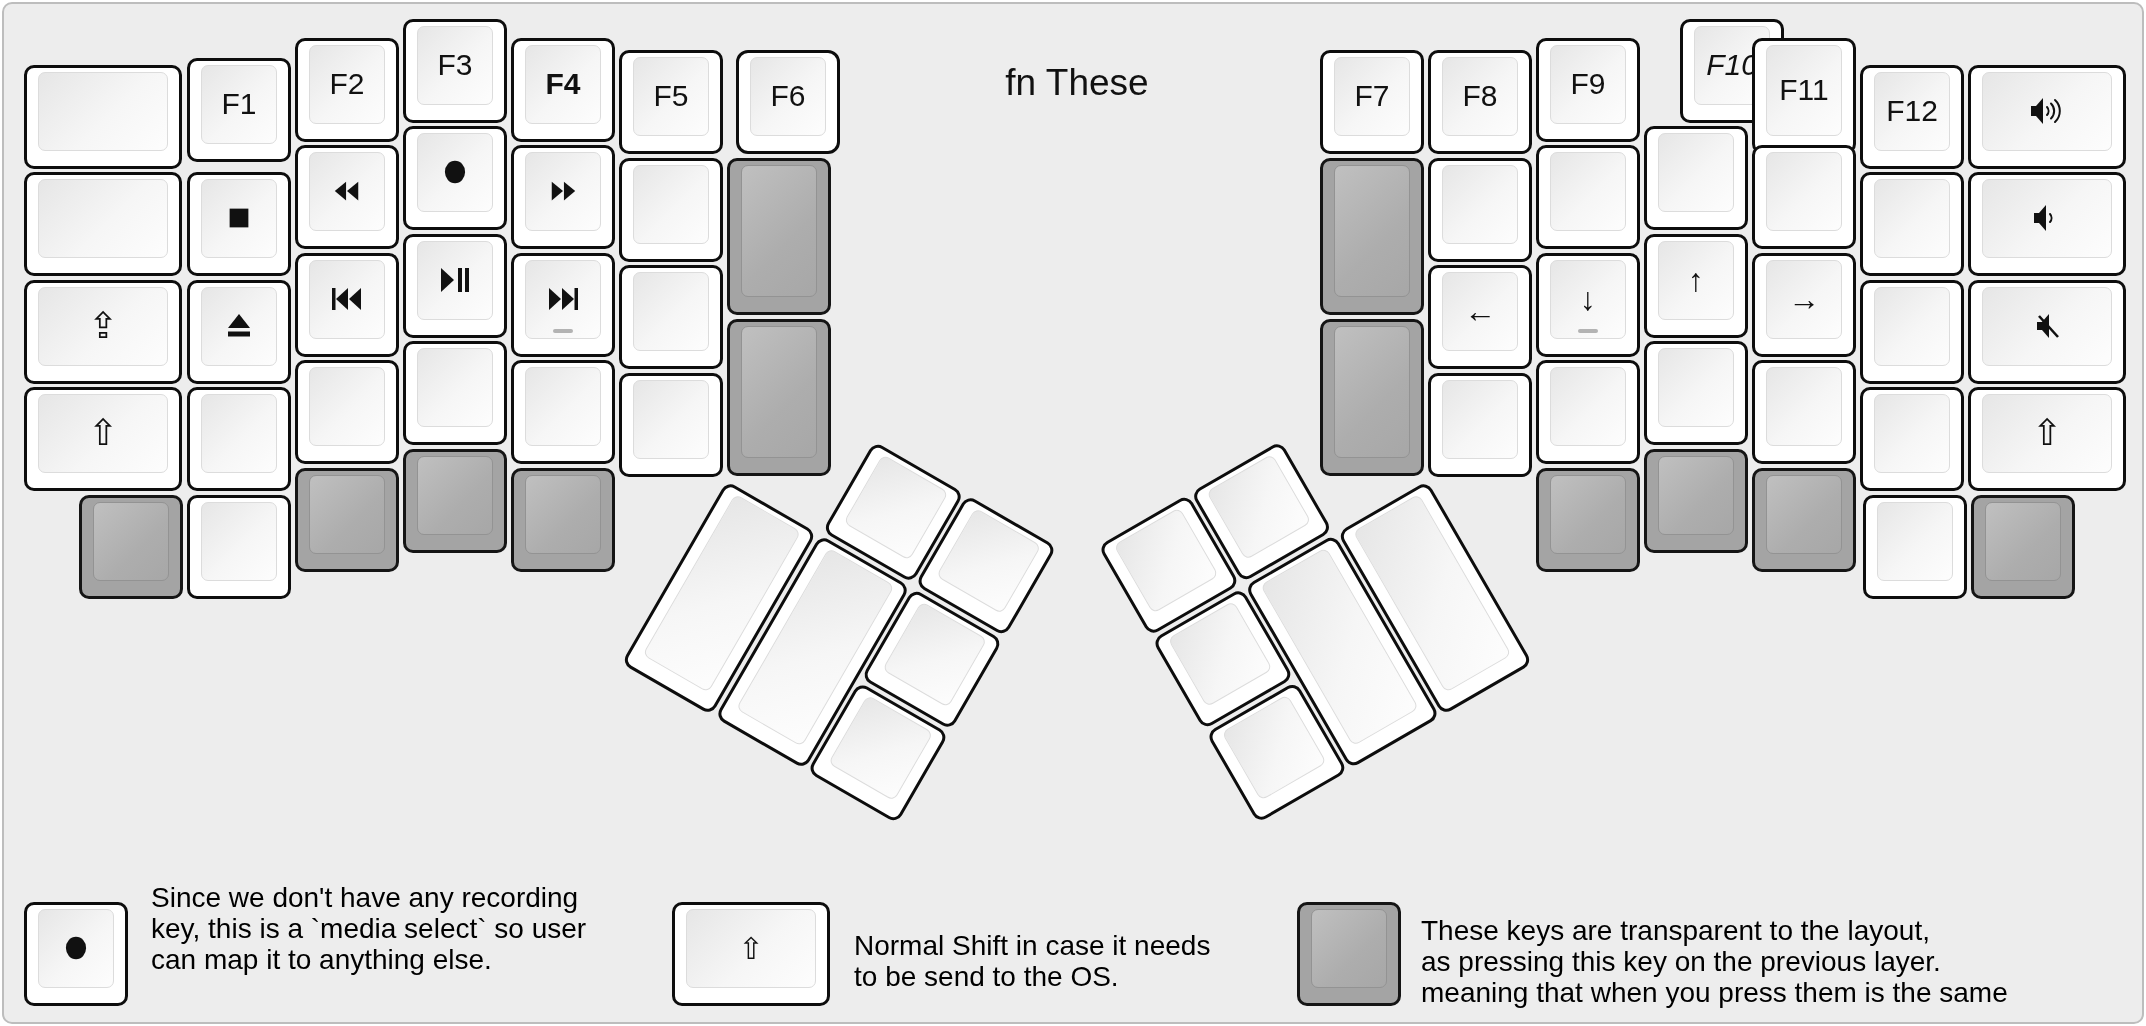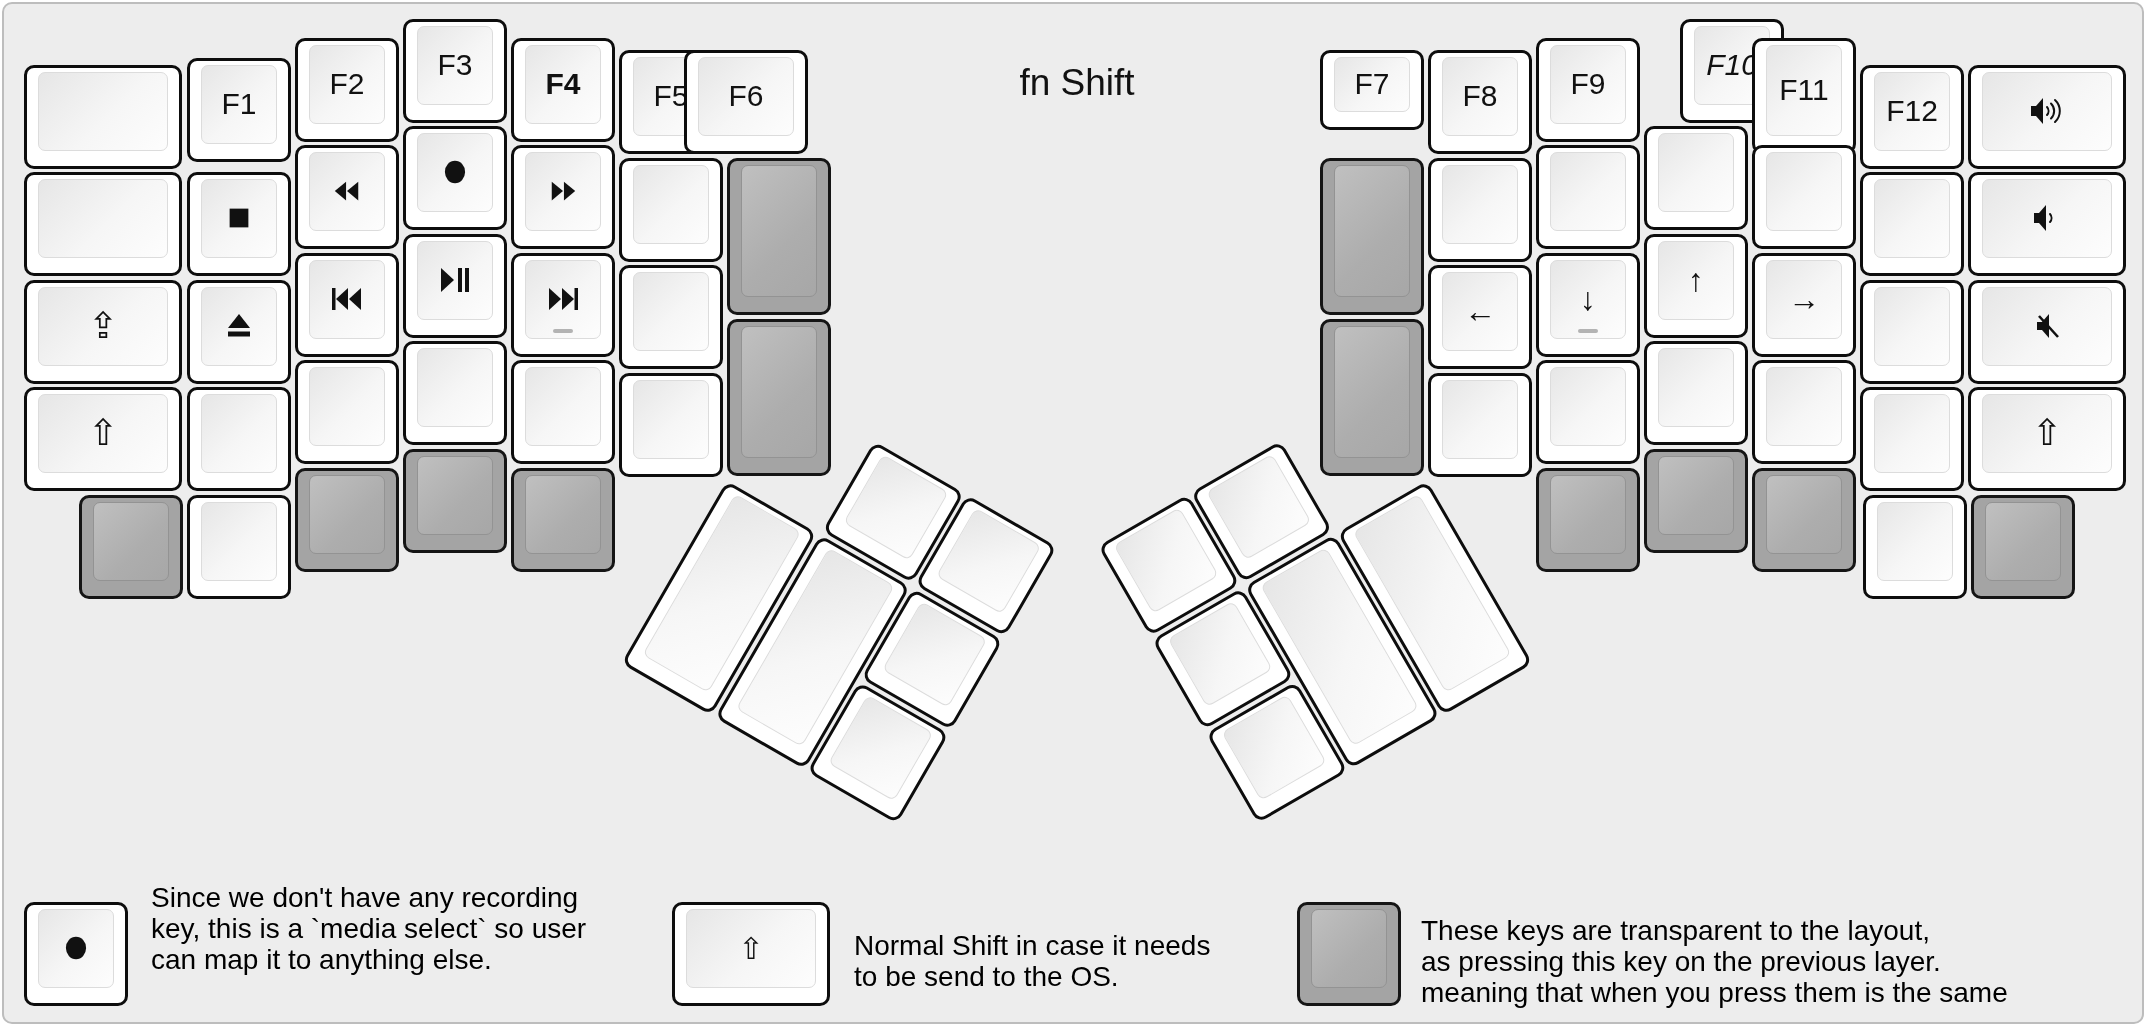--- a/index.html
+++ b/index.html
@@ -23,21 +23,21 @@
   [data-name^="key-arrow"] .lbl{font-size:32px;}
   .cluster{position:absolute;width:0;height:0;}
   
   .legend-text{position:absolute;font-size:28px;line-height:31px;color:#000;white-space:nowrap;}
 </style>
 </head>
 <body>
 
 <div class="stage" data-name="keyboard-layout-screenshot">
   <div class="canvas" data-name="layout-canvas">
-    <div class="page-title" data-name="layer-title" style="left:1073px;top:58px;">fn Shift</div>
+    <div class="page-title" data-name="layer-title" style="left:1073px;top:58px;">fn These</div>
     <div id="plane" data-name="key-plane">
         <div class="key" data-name="key-blank" style="left: 20px; top: 61px; width: 158px; height: 104px;">
           <div class="cap" data-name="keycap-surface"></div>
         </div>
         <div class="key" data-name="key-blank" style="left: 20px; top: 168px; width: 158px; height: 104px;">
           <div class="cap" data-name="keycap-surface"></div>
         </div>
         <div class="key" data-name="key-caps" style="left: 20px; top: 276px; width: 158px; height: 104px;">
           <div class="cap" data-name="keycap-surface"></div>
           <div class="lbl" data-name="key-label">⇪</div>
@@ -168,31 +168,31 @@
         </div>
         <div class="key" data-name="key-blank" style="left: 615px; top: 154px; width: 104px; height: 104px;">
           <div class="cap" data-name="keycap-surface"></div>
         </div>
         <div class="key" data-name="key-blank" style="left: 615px; top: 261px; width: 104px; height: 104px;">
           <div class="cap" data-name="keycap-surface"></div>
         </div>
         <div class="key" data-name="key-blank" style="left: 615px; top: 369px; width: 104px; height: 104px;">
           <div class="cap" data-name="keycap-surface"></div>
         </div>
-        <div class="key" data-name="key-f6" style="left: 680px; top: 46px; width: 124px; height: 104px;">
+        <div class="key" data-name="key-f6" style="left: 732px; top: 46px; width: 104px; height: 104px; border-radius: 12px;">
           <div class="cap" data-name="keycap-surface"></div>
           <div class="lbl" data-name="key-label">F6</div>
         </div>
         <div class="key gray" data-name="key-transparent" style="left: 723px; top: 154px; width: 104px; height: 157px;">
           <div class="cap" data-name="keycap-surface"></div>
         </div>
         <div class="key gray" data-name="key-transparent" style="left: 723px; top: 315px; width: 104px; height: 157px;">
           <div class="cap" data-name="keycap-surface"></div>
         </div>
-        <div class="key" data-name="key-f7" style="left: 1316px; top: 46px; width: 104px; height: 80px;">
+        <div class="key" data-name="key-f7" style="left: 1316px; top: 46px; width: 104px; height: 104px;">
           <div class="cap" data-name="keycap-surface"></div>
           <div class="lbl" data-name="key-label">F7</div>
         </div>
         <div class="key gray" data-name="key-transparent" style="left: 1316px; top: 154px; width: 104px; height: 157px;">
           <div class="cap" data-name="keycap-surface"></div>
         </div>
         <div class="key gray" data-name="key-transparent" style="left: 1316px; top: 315px; width: 104px; height: 157px;">
           <div class="cap" data-name="keycap-surface"></div>
         </div>
         <div class="key" data-name="key-f8" style="left: 1424px; top: 46px; width: 104px; height: 104px;">

